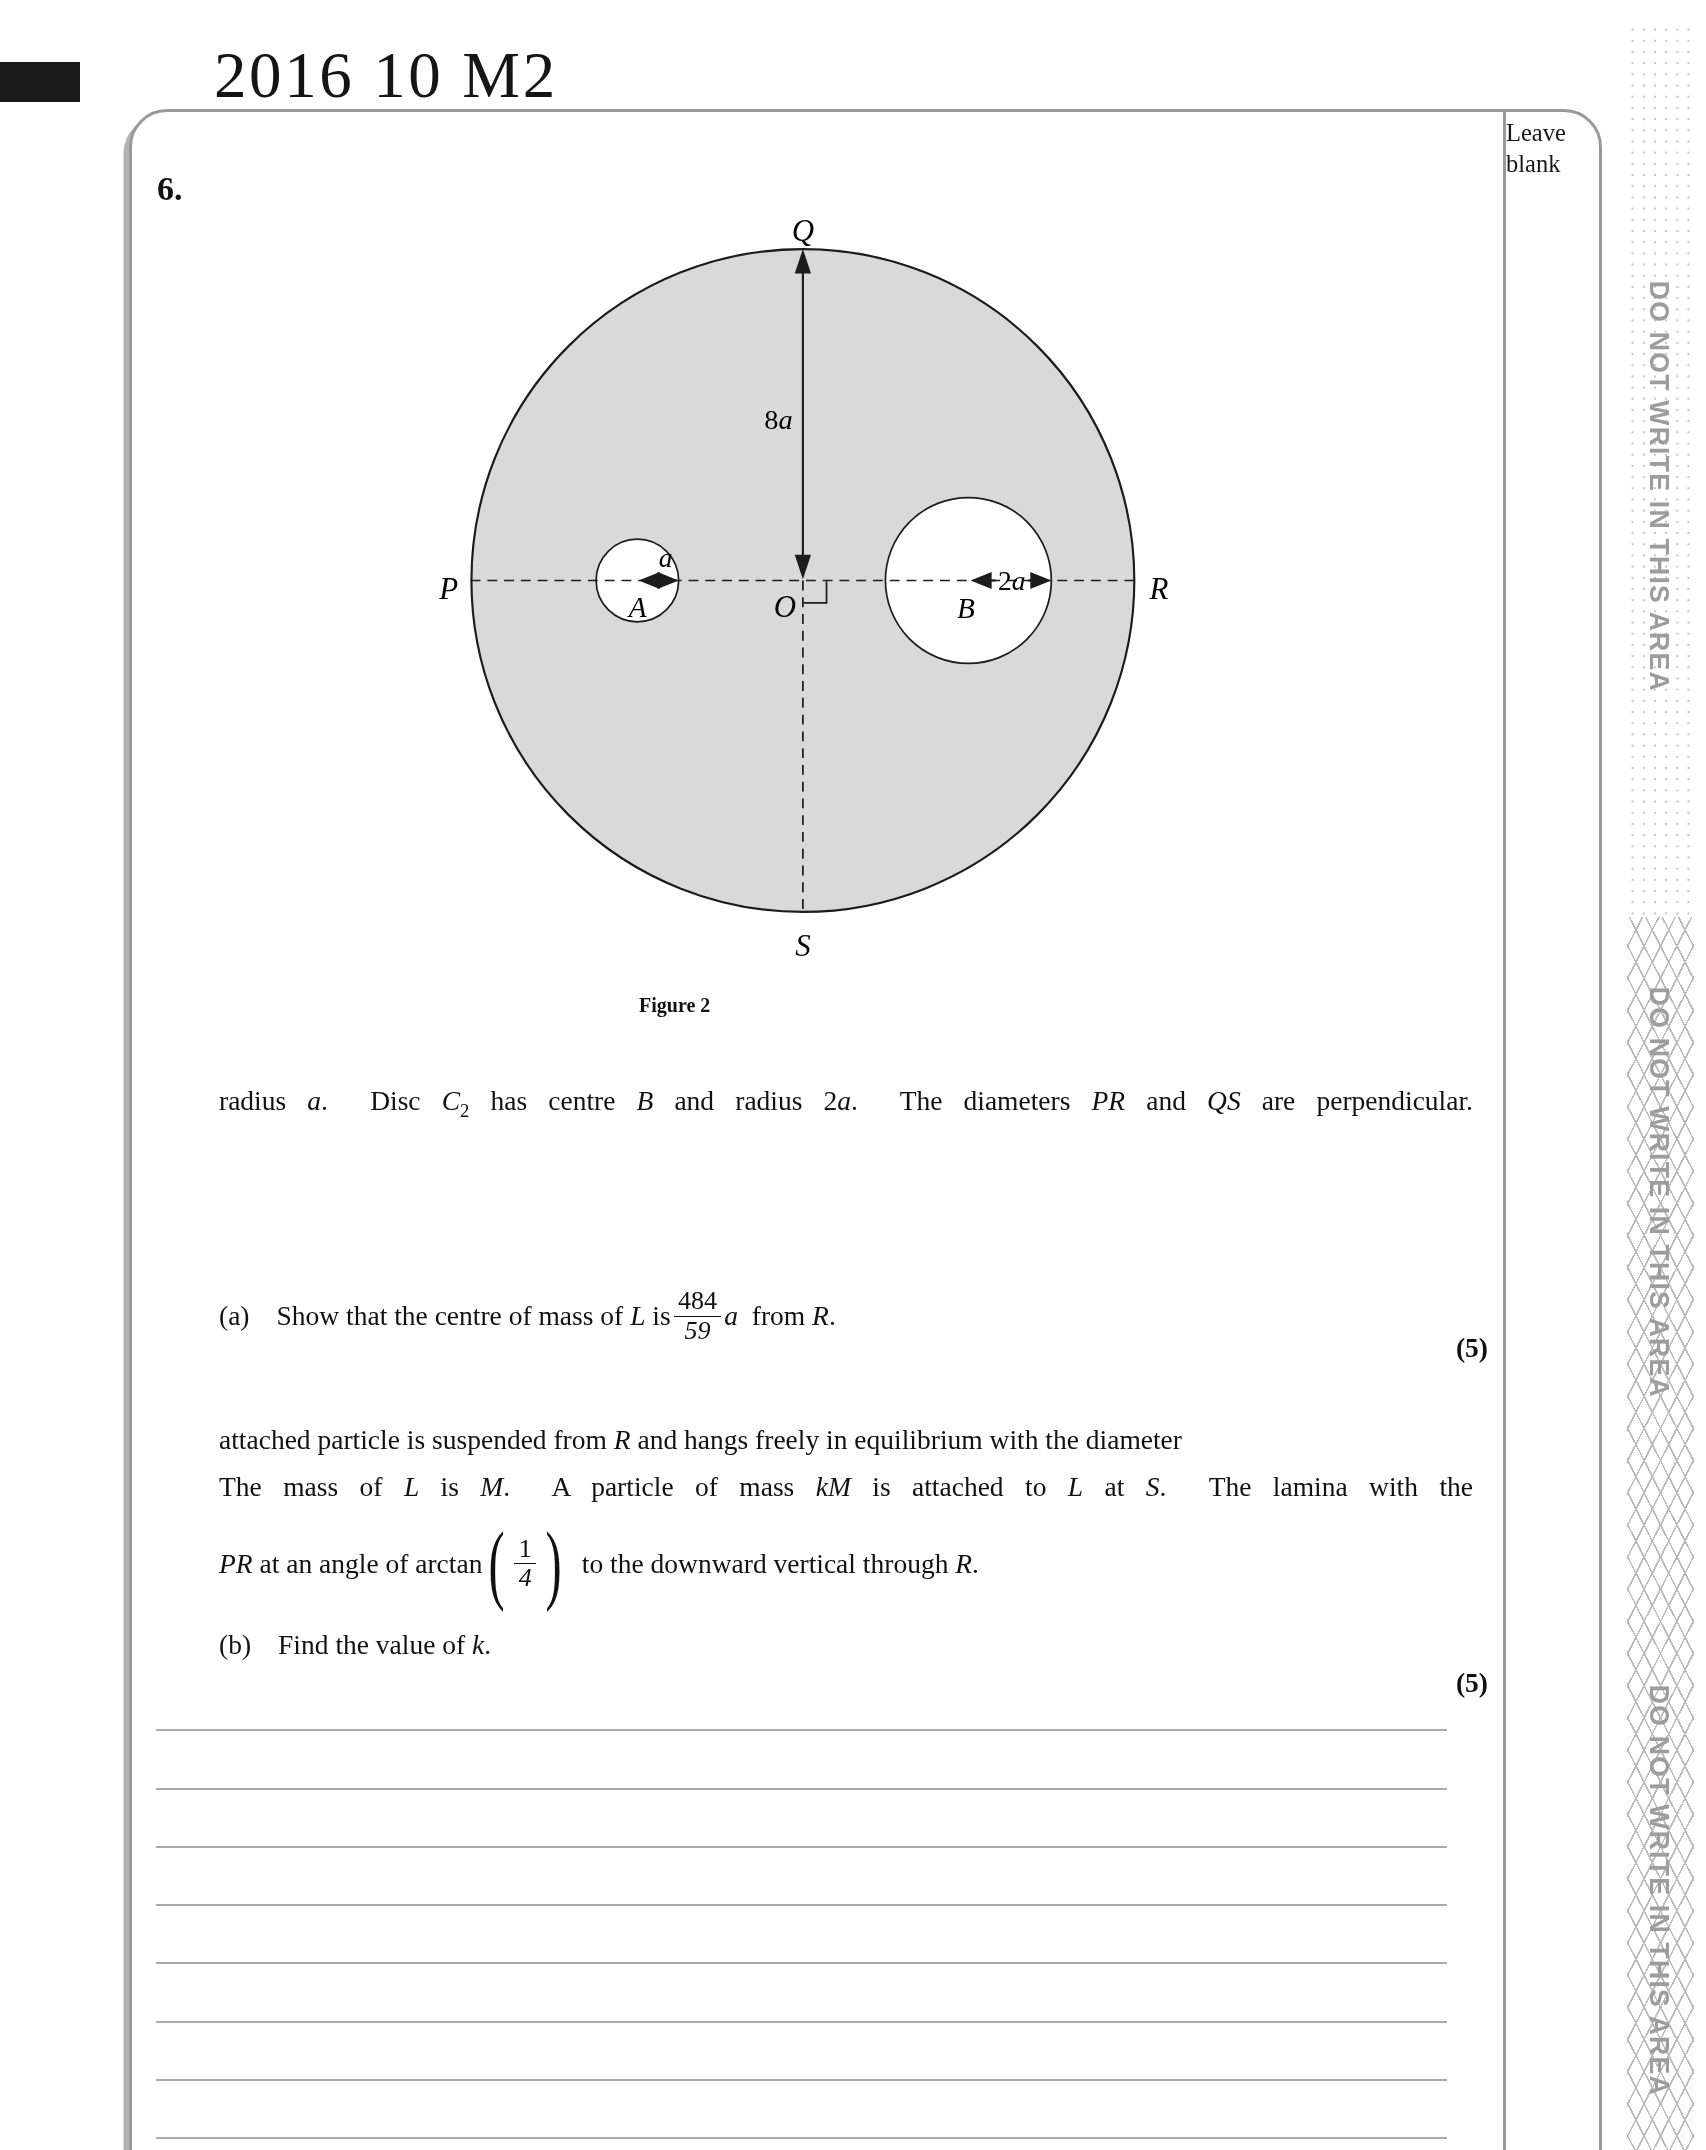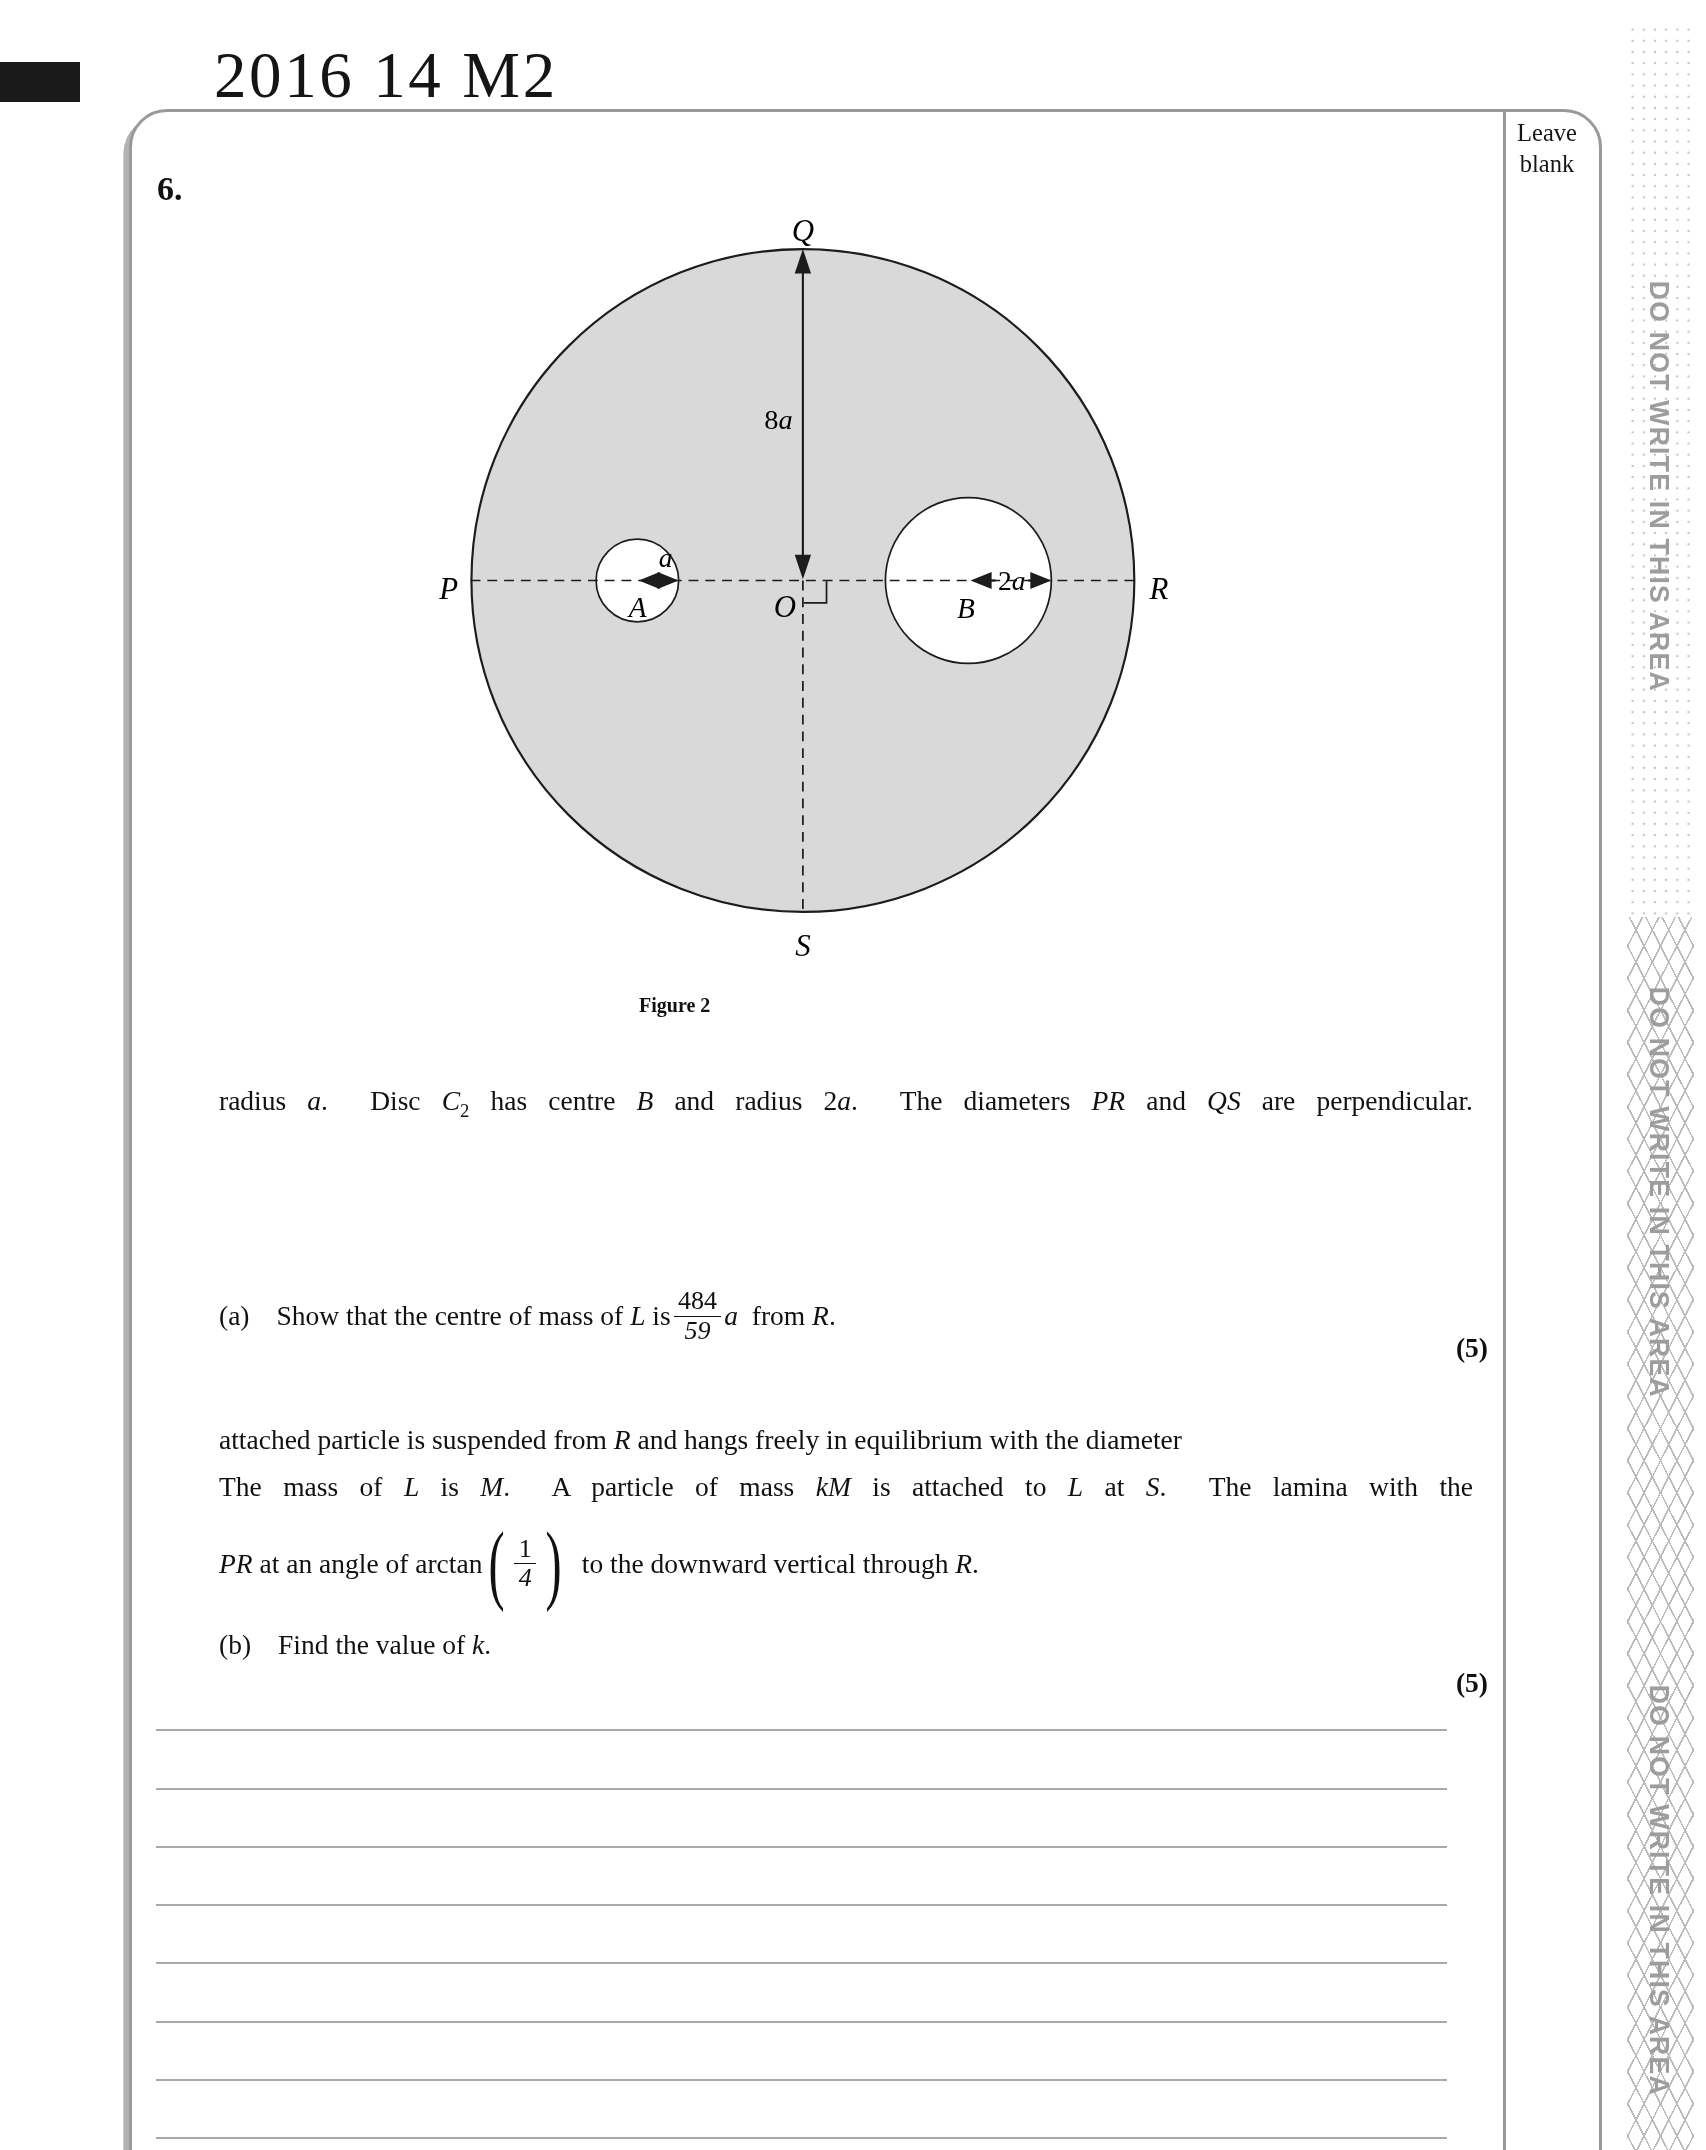--- a/index.html
+++ b/index.html
@@ -16,21 +16,21 @@
   .reg-top{left:0;top:62px;width:80px;height:40px;}
 
   
   .question-box{
     position:absolute;left:129px;top:109px;width:1467px;height:2155px;
     border:3px solid #999999;border-radius:38px;background:#fff;
     box-shadow:-5.6px 6.5px 0 #b3b3b3;
   }
   .leave-divider{position:absolute;left:1503px;top:112px;width:2.6px;height:2152px;background:#999999;}
   .leave-label{
-    position:absolute;left:1506px;top:117px;width:82px;text-align:center;
+    position:absolute;left:1506px;top:117px;width:82px;text-align:left;
     font-size:24.5px;line-height:31px;color:#161616;
   }
   .question-number{position:absolute;left:157px;top:170px;font-size:34px;font-weight:bold;}
 
   
   .figure-svg{position:absolute;left:409px;top:185px;}
   .figure-caption{
     position:absolute;left:639px;top:994px;width:344px;text-align:left;
     font-size:20px;font-weight:bold;
   }
@@ -67,21 +67,21 @@
   .side-text{
     position:absolute;left:1642px;width:33px;height:443px;
     writing-mode:vertical-rl;text-align:center;
     font-family:"Liberation Sans", sans-serif;font-weight:bold;font-size:28px;
     letter-spacing:1.3px;color:#9d9d9d;transform:scaleY(0.95);white-space:nowrap;
   }
 </style>
 </head>
 <body>
 
-<div class="page-title">2016 14 M2</div>
+<div class="page-title">2016 10 M2</div>
 <div class="reg-mark reg-top"></div>
 
 <div class="side-strip">
   <div class="band-dots"></div>
   <div class="band-hatch"></div>
 </div>
 <div class="side-text" style="top:265px">DO NOT WRITE IN THIS AREA</div>
 <div class="side-text" style="top:971px">DO NOT WRITE IN THIS AREA</div>
 <div class="side-text" style="top:1669px">DO NOT WRITE IN THIS AREA</div>
 

